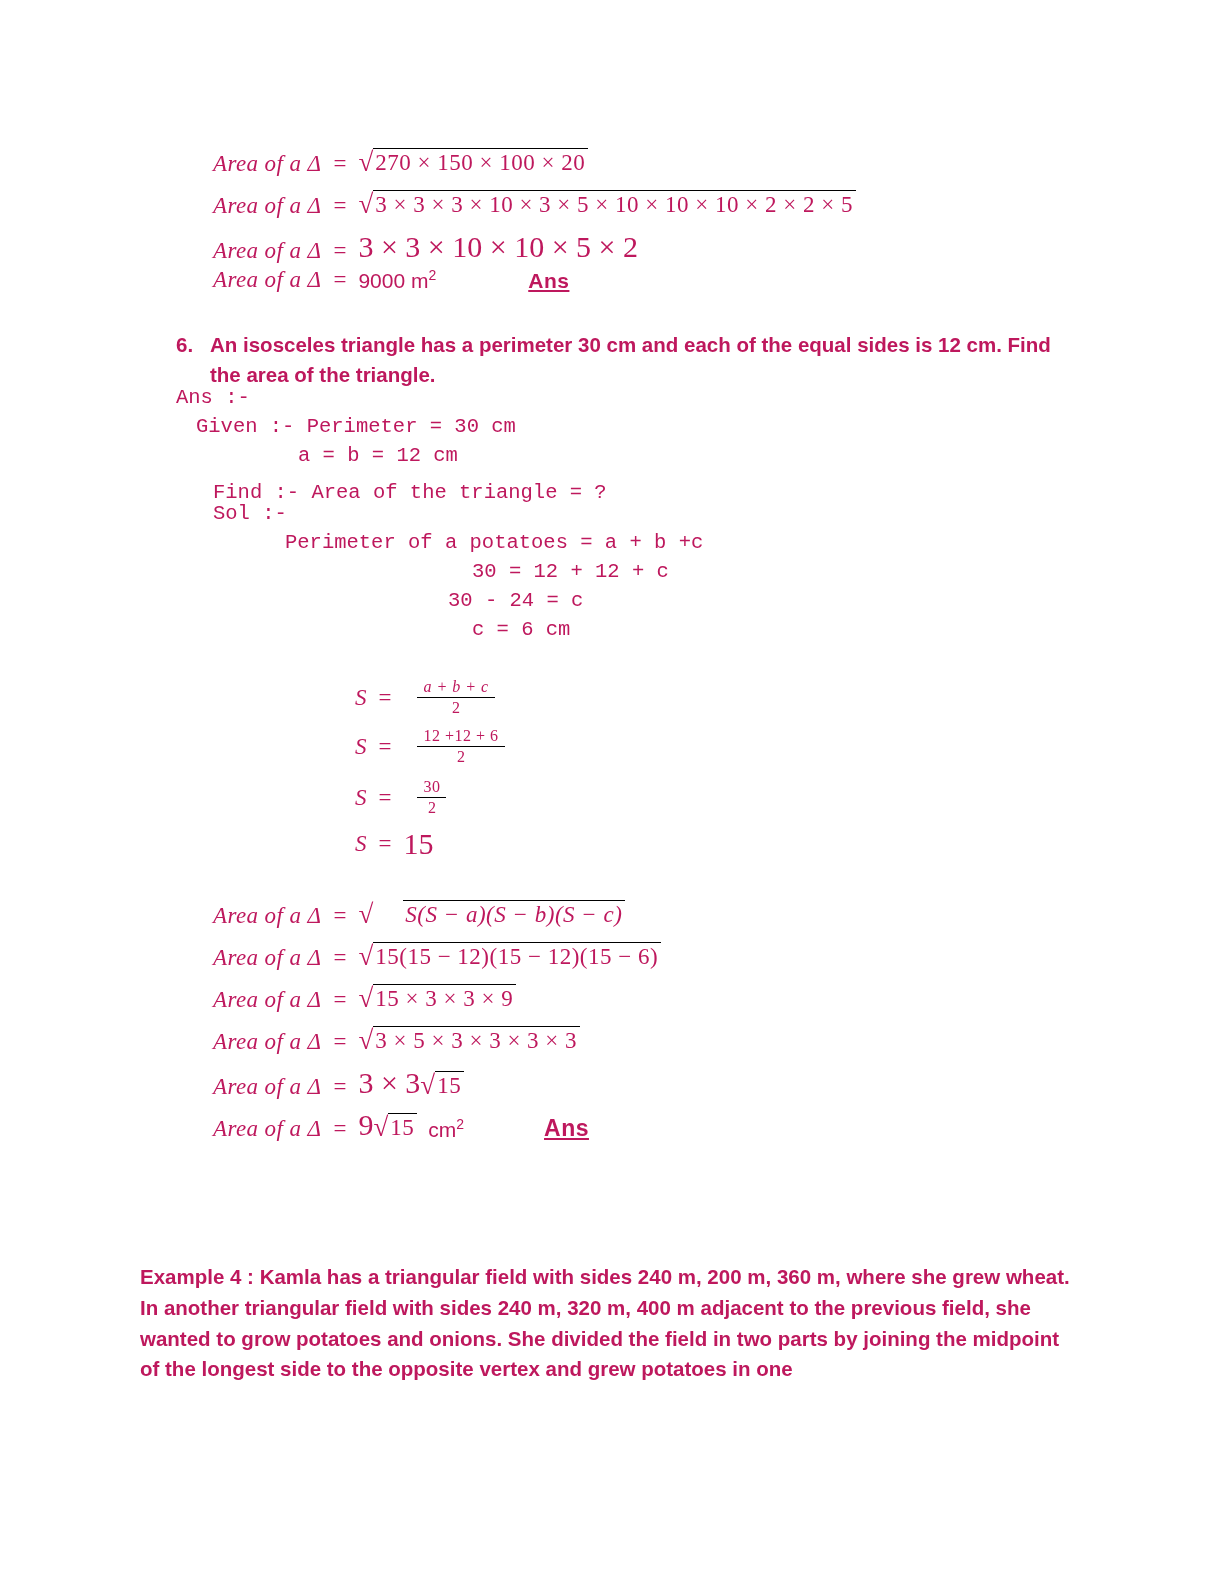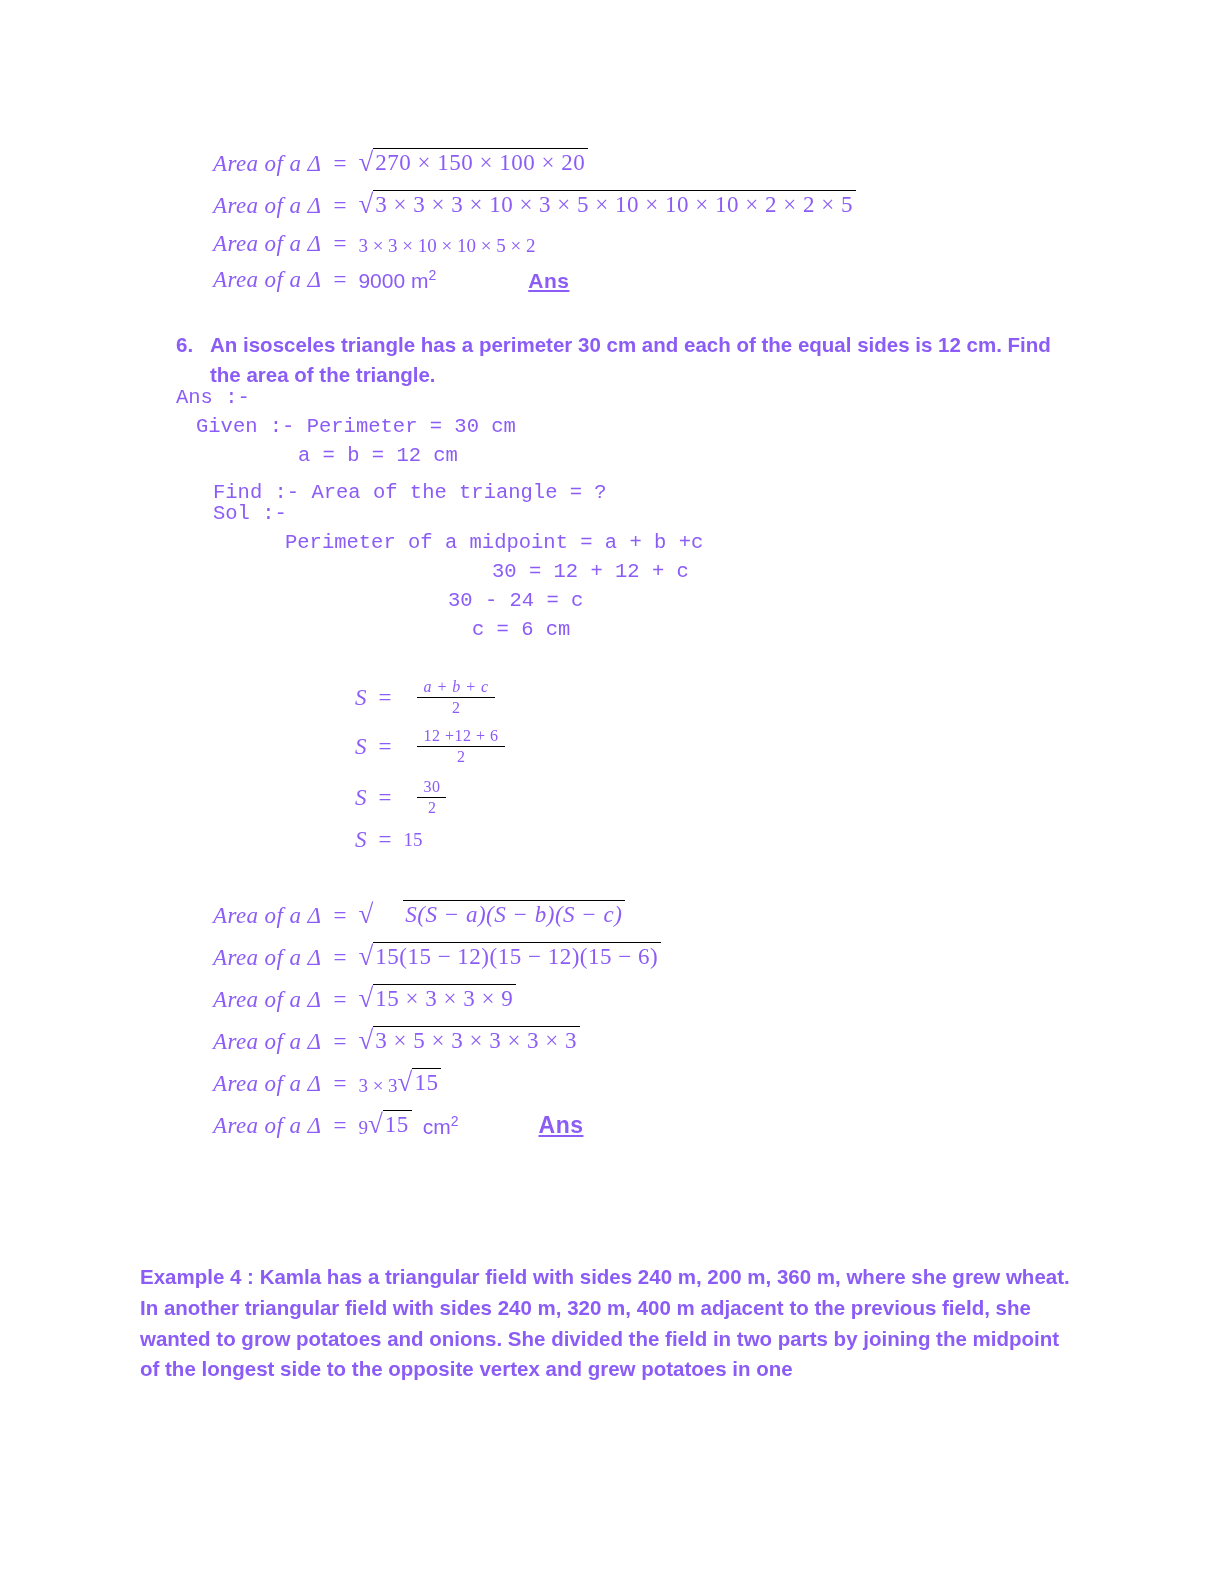--- a/index.html
+++ b/index.html
@@ -6,21 +6,21 @@
     margin: 0;
     padding: 0;
     background: #ffffff;
   }
   .page {
     position: relative;
     width: 1168px;
     height: 1584px;
     background: #ffffff;
     font-family: "Liberation Sans", sans-serif;
-    color: #8b5cf6;
+    color: #be185d;
     overflow: hidden;
   }
 
   
   .mathrow {
     display: flex;
     align-items: flex-end;
     font-family: "Liberation Serif", serif;
     font-size: 23px;
     line-height: 1.0;
@@ -32,21 +32,21 @@
     font-size: 23px;
     letter-spacing: 0.4px;
   }
   .eq {
     margin: 0 12px;
     font-family: "Liberation Serif", serif;
     font-size: 23px;
   }
   .rhs {
     font-family: "Liberation Serif", serif;
-    font-size: 19px;
+    font-size: 30px;
   }
 
   
   .sqrt {
     display: inline-flex;
     align-items: stretch;
     position: relative;
   }
   .sqrt > .radical {
     font-size: 27px;
@@ -183,22 +183,22 @@
   <div class="qblock" style="left:176px; top:330px; width:900px;">
     <div class="qnum">6.</div>
     <div class="qtext">An isosceles triangle has a perimeter 30 cm and each of the equal sides is 12 cm. Find the area of the triangle.</div>
   </div>
 
   <div class="txt" style="left:176px; top:386px;">Ans :-</div>
   <div class="txt" style="left:196px; top:415px;">Given :- Perimeter = 30 cm</div>
   <div class="txt" style="left:298px; top:444px;">a = b = 12 cm</div>
   <div class="txt" style="left:213px; top:473px;margin-top:8px;">Find :- Area of the triangle = ?</div>
   <div class="txt" style="left:213px; top:502px;">Sol :-</div>
-  <div class="txt" style="left:285px; top:531px;">Perimeter of a midpoint = a + b +c</div>
-  <div class="txt" style="left:492px; top:560px;">30 = 12 + 12 + c</div>
+  <div class="txt" style="left:285px; top:531px;">Perimeter of a potatoes = a + b +c</div>
+  <div class="txt" style="left:472px; top:560px;">30 = 12 + 12 + c</div>
   <div class="txt" style="left:448px; top:589px;">30 - 24 = c</div>
   <div class="txt" style="left:472px; top:618px;text-align:right;">c = 6 cm</div>
 
   <div class="srow" style="left:355px; top:678px;">
     <span class="svar">S</span>
     <span class="eq">=</span>
     <span class="frac" style="margin-left:14px;align-items:center;">
       <span class="num">a + b + c</span>
       <span class="den">2</span>
     </span>

